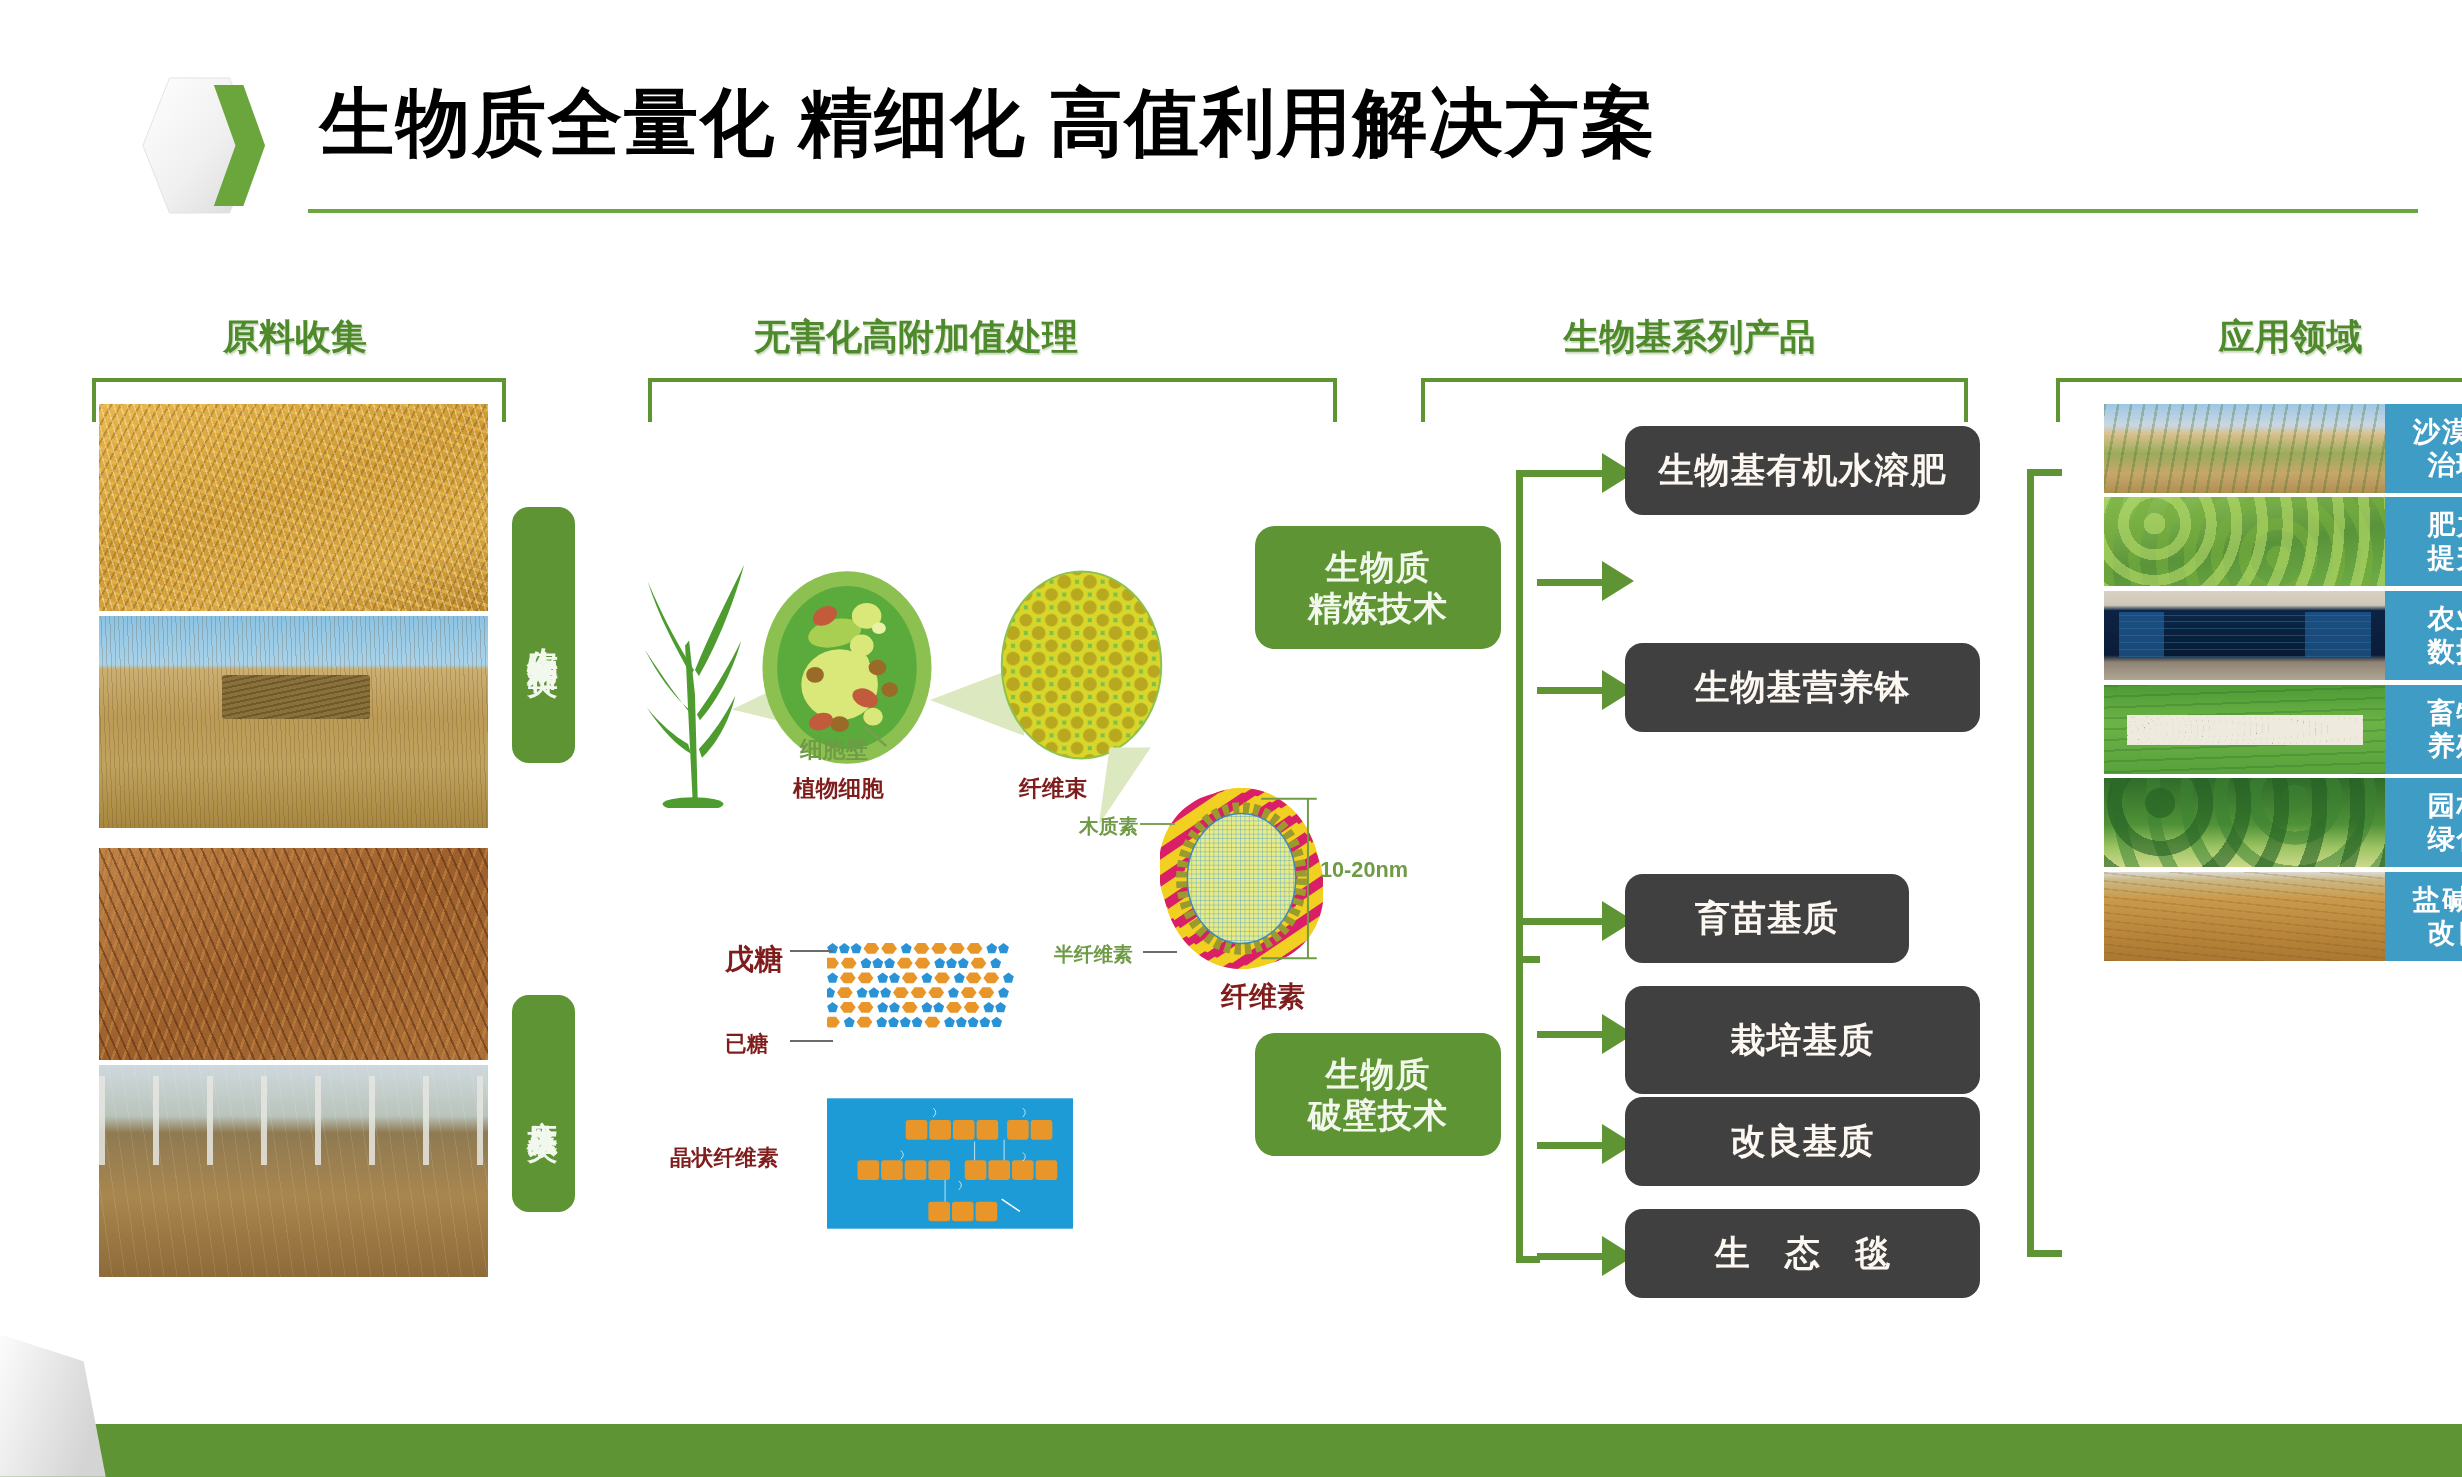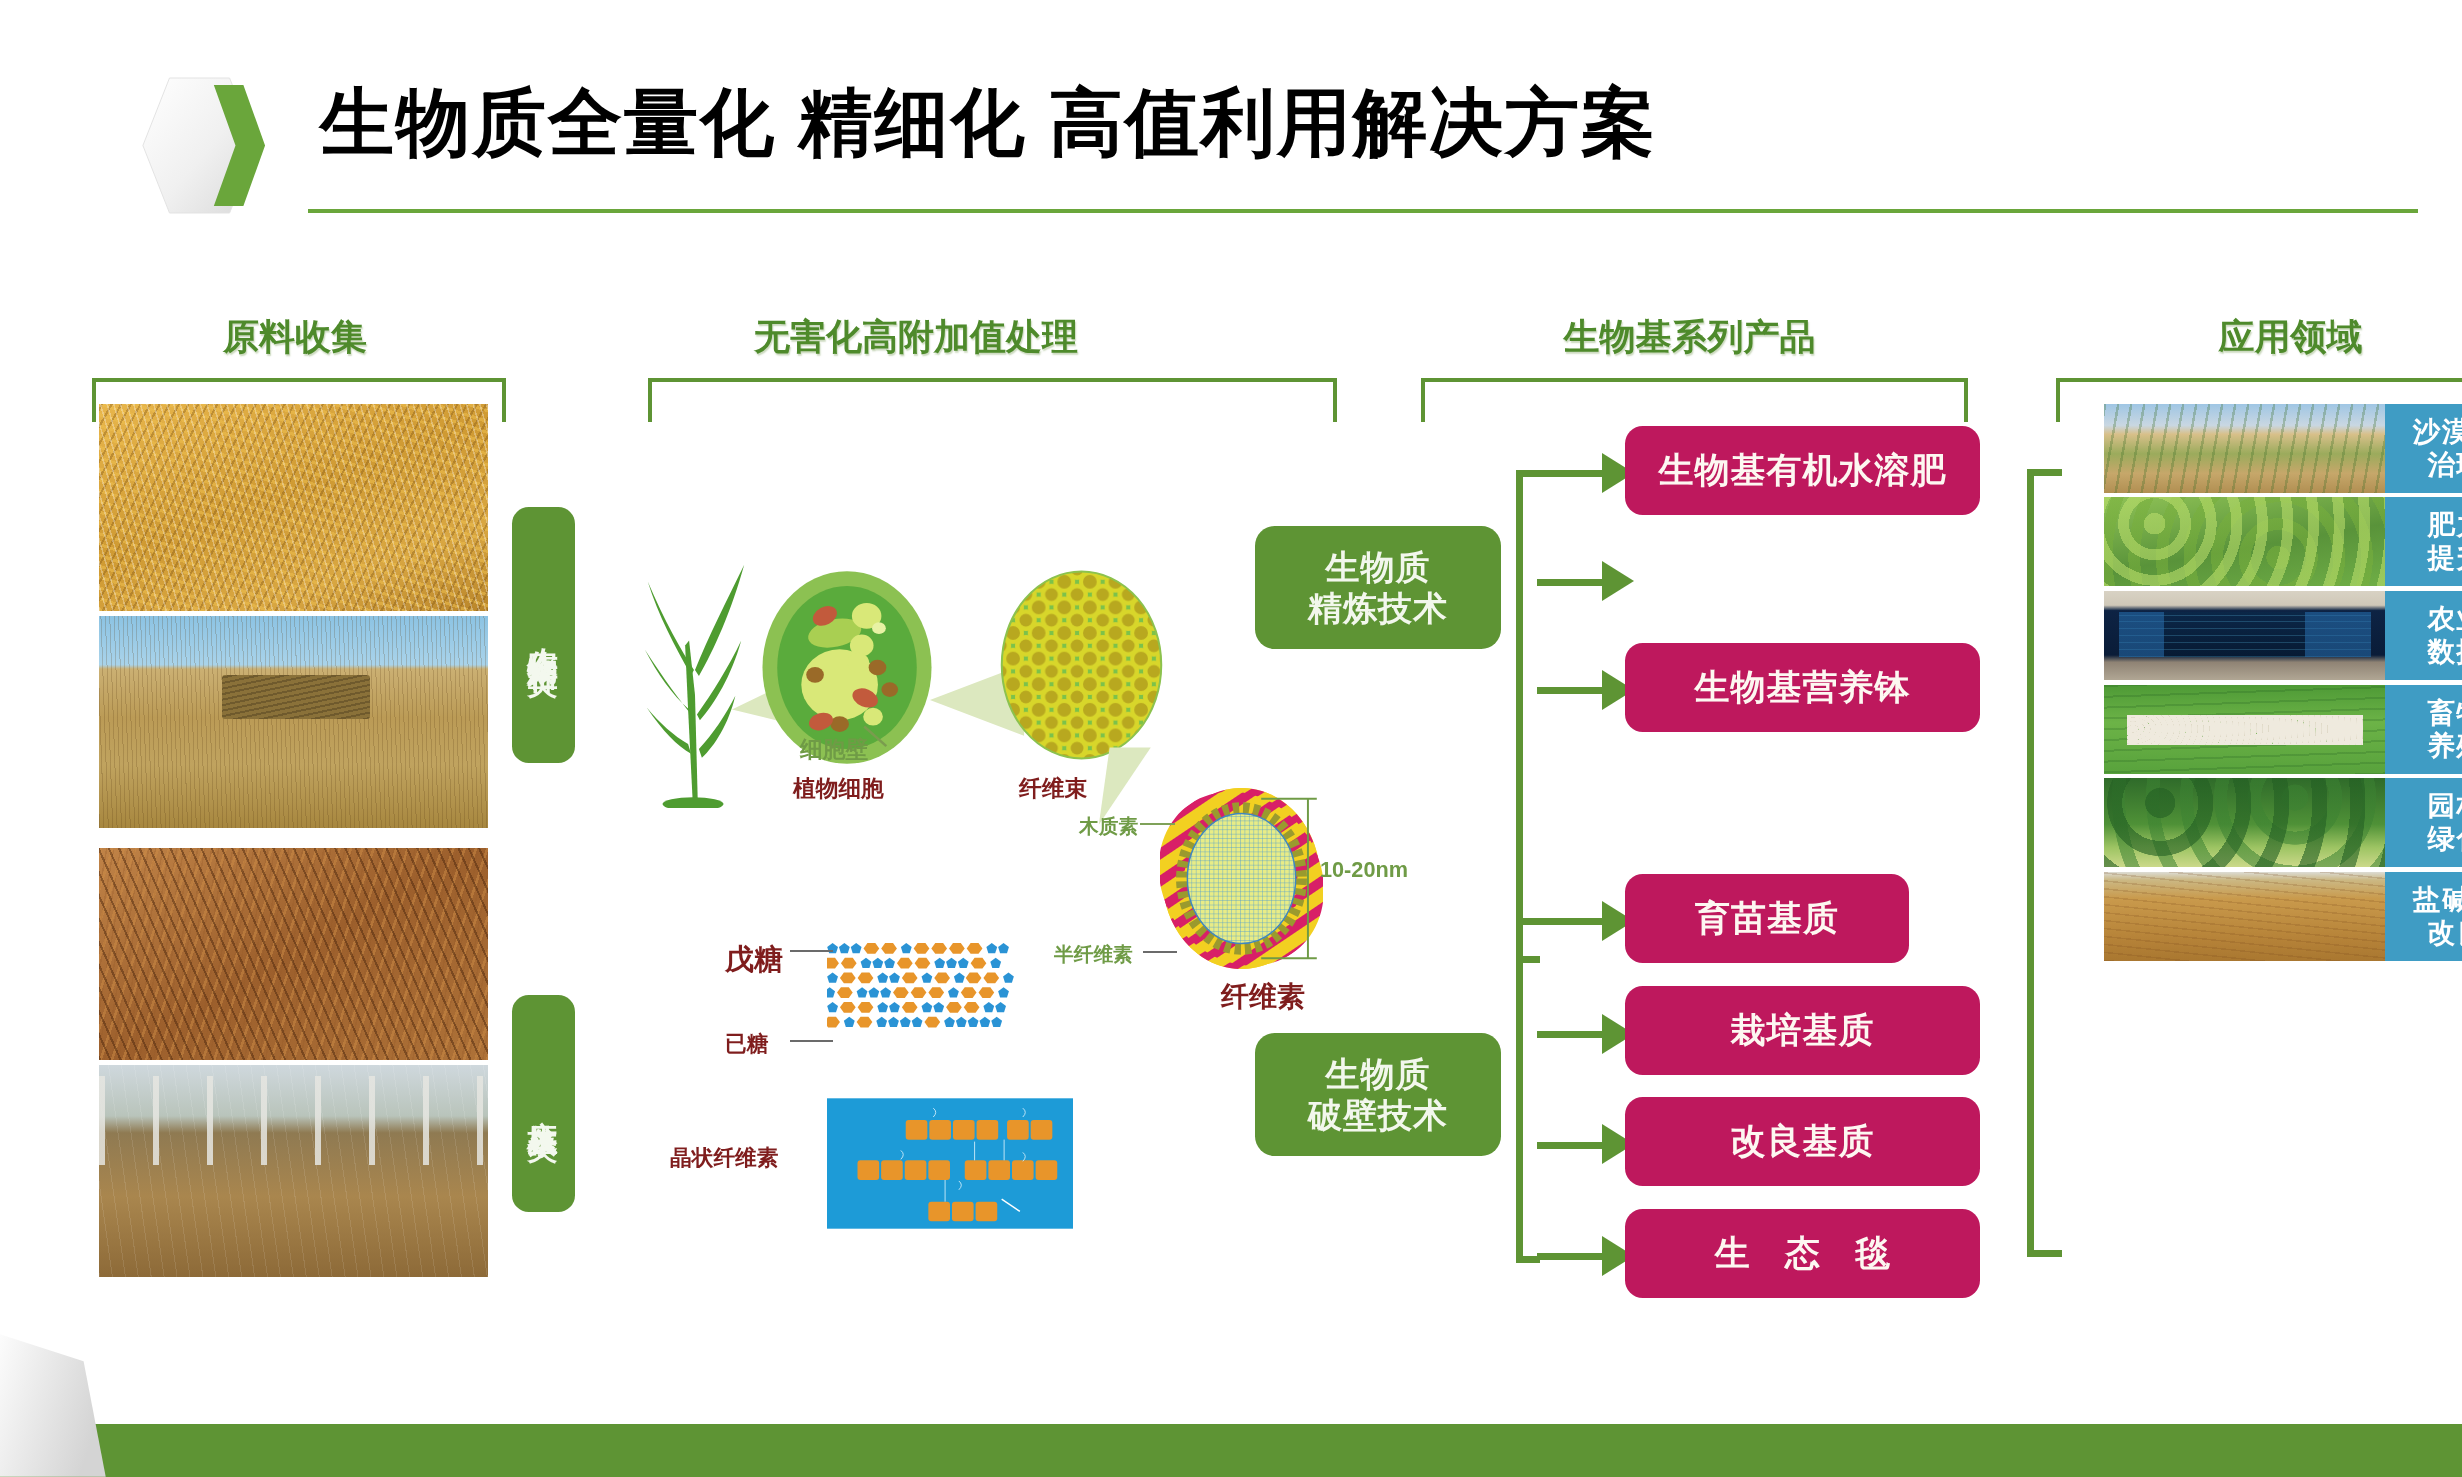--- a/index.html
+++ b/index.html
@@ -50,21 +50,21 @@
   
   .tech-box{
     position:absolute;background:#5e9434;border-radius:19.7px;
     color:#f2f7ec;font-size:34px;font-weight:600;line-height:1.2;
     display:flex;flex-direction:column;align-items:center;justify-content:center;
     text-align:center;letter-spacing:1px;
   }
 
   
   .prod-pill{
-    position:absolute;background:#be185d;border-radius:17.7px;
+    position:absolute;background:#404040;border-radius:17.7px;
     color:#fdf7f1;font-size:35px;font-weight:600;
     display:flex;align-items:center;justify-content:center;
     text-align:center;letter-spacing:1px;white-space:nowrap;
   }
   .prod-pill.spaced{letter-spacing:12.8px;text-indent:12.8px;}
 
   
   .spine{position:absolute;background:#5e9434;width:6.9px;}
   .hline{position:absolute;background:#5e9434;height:6.9px;}
   .arrowhead{
@@ -441,21 +441,21 @@
   <div class="arrowhead" style="left:1602px;top:1014px;"></div>
   <div class="hline" style="left:1537px;top:1142px;width:69px;"></div>
   <div class="arrowhead" style="left:1602px;top:1124px;"></div>
   <div class="hline" style="left:1537px;top:1253px;width:69px;"></div>
   <div class="arrowhead" style="left:1602px;top:1236px;"></div>
 
   <div class="prod-pill" style="left:1625px;top:426px;width:355px;height:89px;">生物基有机水溶肥</div>
   <div class="prod-pill" style="left:1625px;top:643px;width:355px;height:89px;">生物基营养钵</div>
 
   <div class="prod-pill" style="left:1625px;top:874px;width:284px;height:89px;">育苗基质</div>
-  <div class="prod-pill" style="left:1625px;top:986px;width:355px;height:89px;">栽培基质</div>
+  <div class="prod-pill" style="left:1625px;top:986px;width:355px;height:108px;">栽培基质</div>
   <div class="prod-pill" style="left:1625px;top:1097px;width:355px;height:89px;">改良基质</div>
   <div class="prod-pill spaced" style="left:1625px;top:1209px;width:355px;height:89px;">生 态 毯</div>
 
   <div class="spine" style="left:2027px;top:469px;height:788px;"></div>
   <div class="cap" style="left:2027px;top:469px;width:35px;"></div>
   <div class="cap" style="left:2027px;top:1250px;width:35px;"></div>
 
   <div class="app-photo" style="left:2104px;top:404px;width:281px;height:89px;
        background-image:
          repeating-linear-gradient(100deg, rgba(60,110,40,.30) 0px, rgba(60,110,40,.30) 2.5px, rgba(0,0,0,0) 2.5px, rgba(0,0,0,0) 12.8px),

